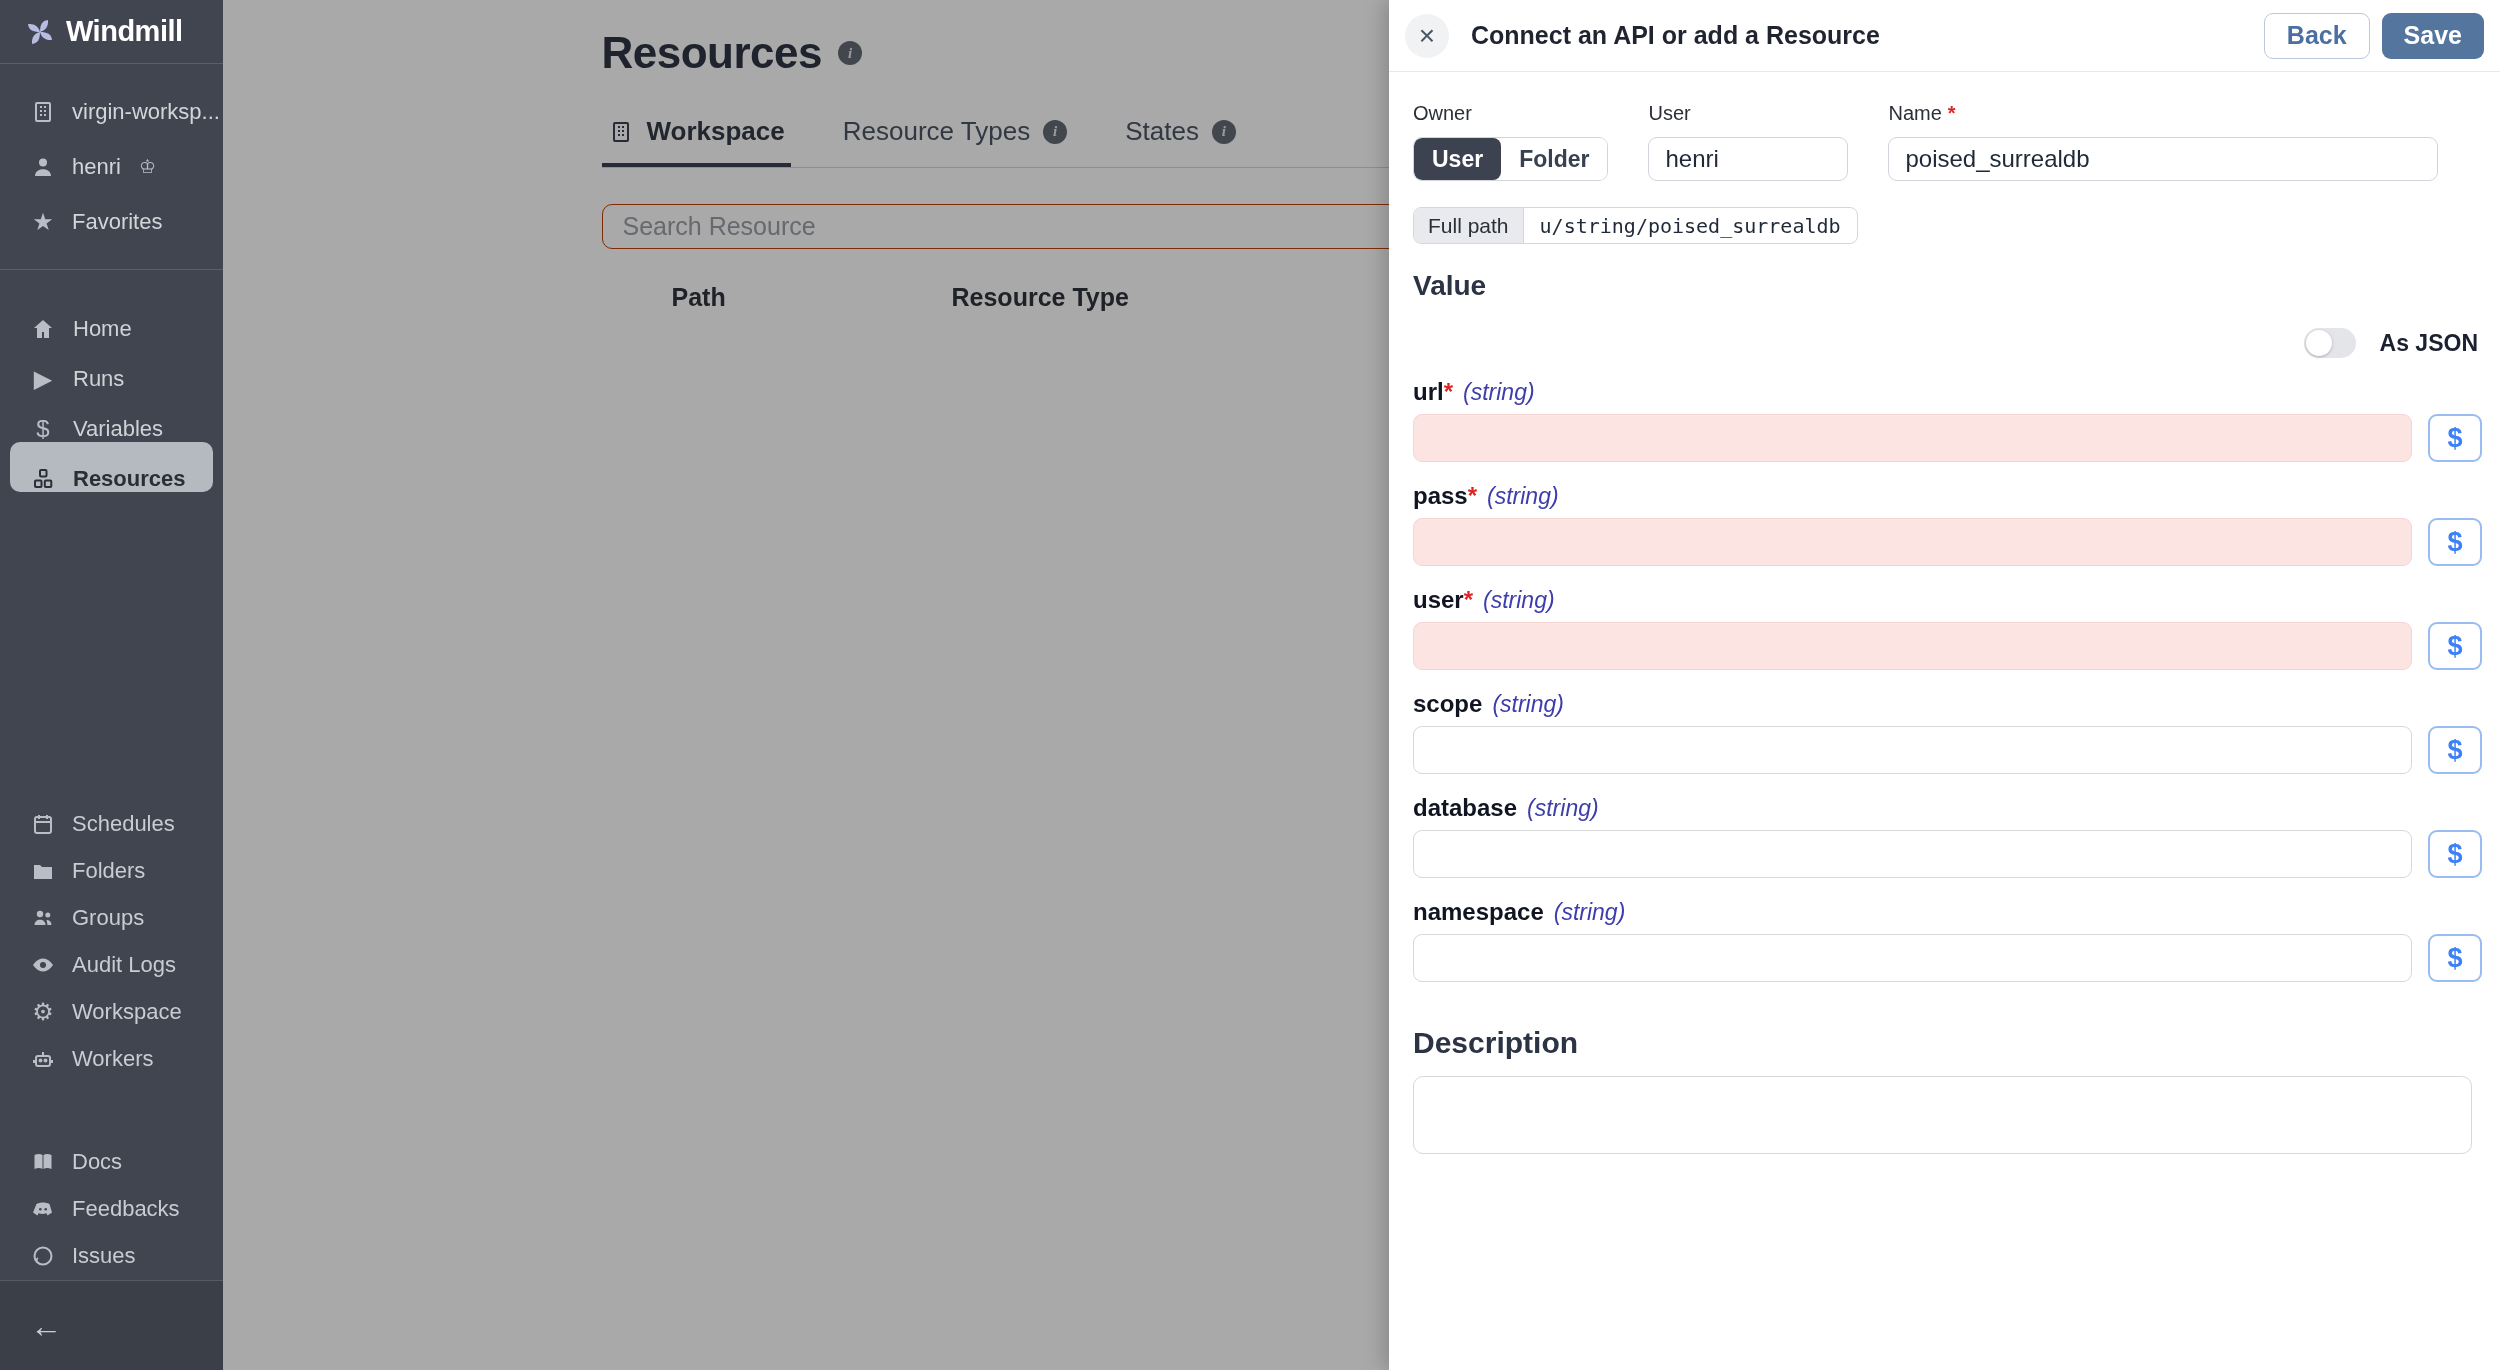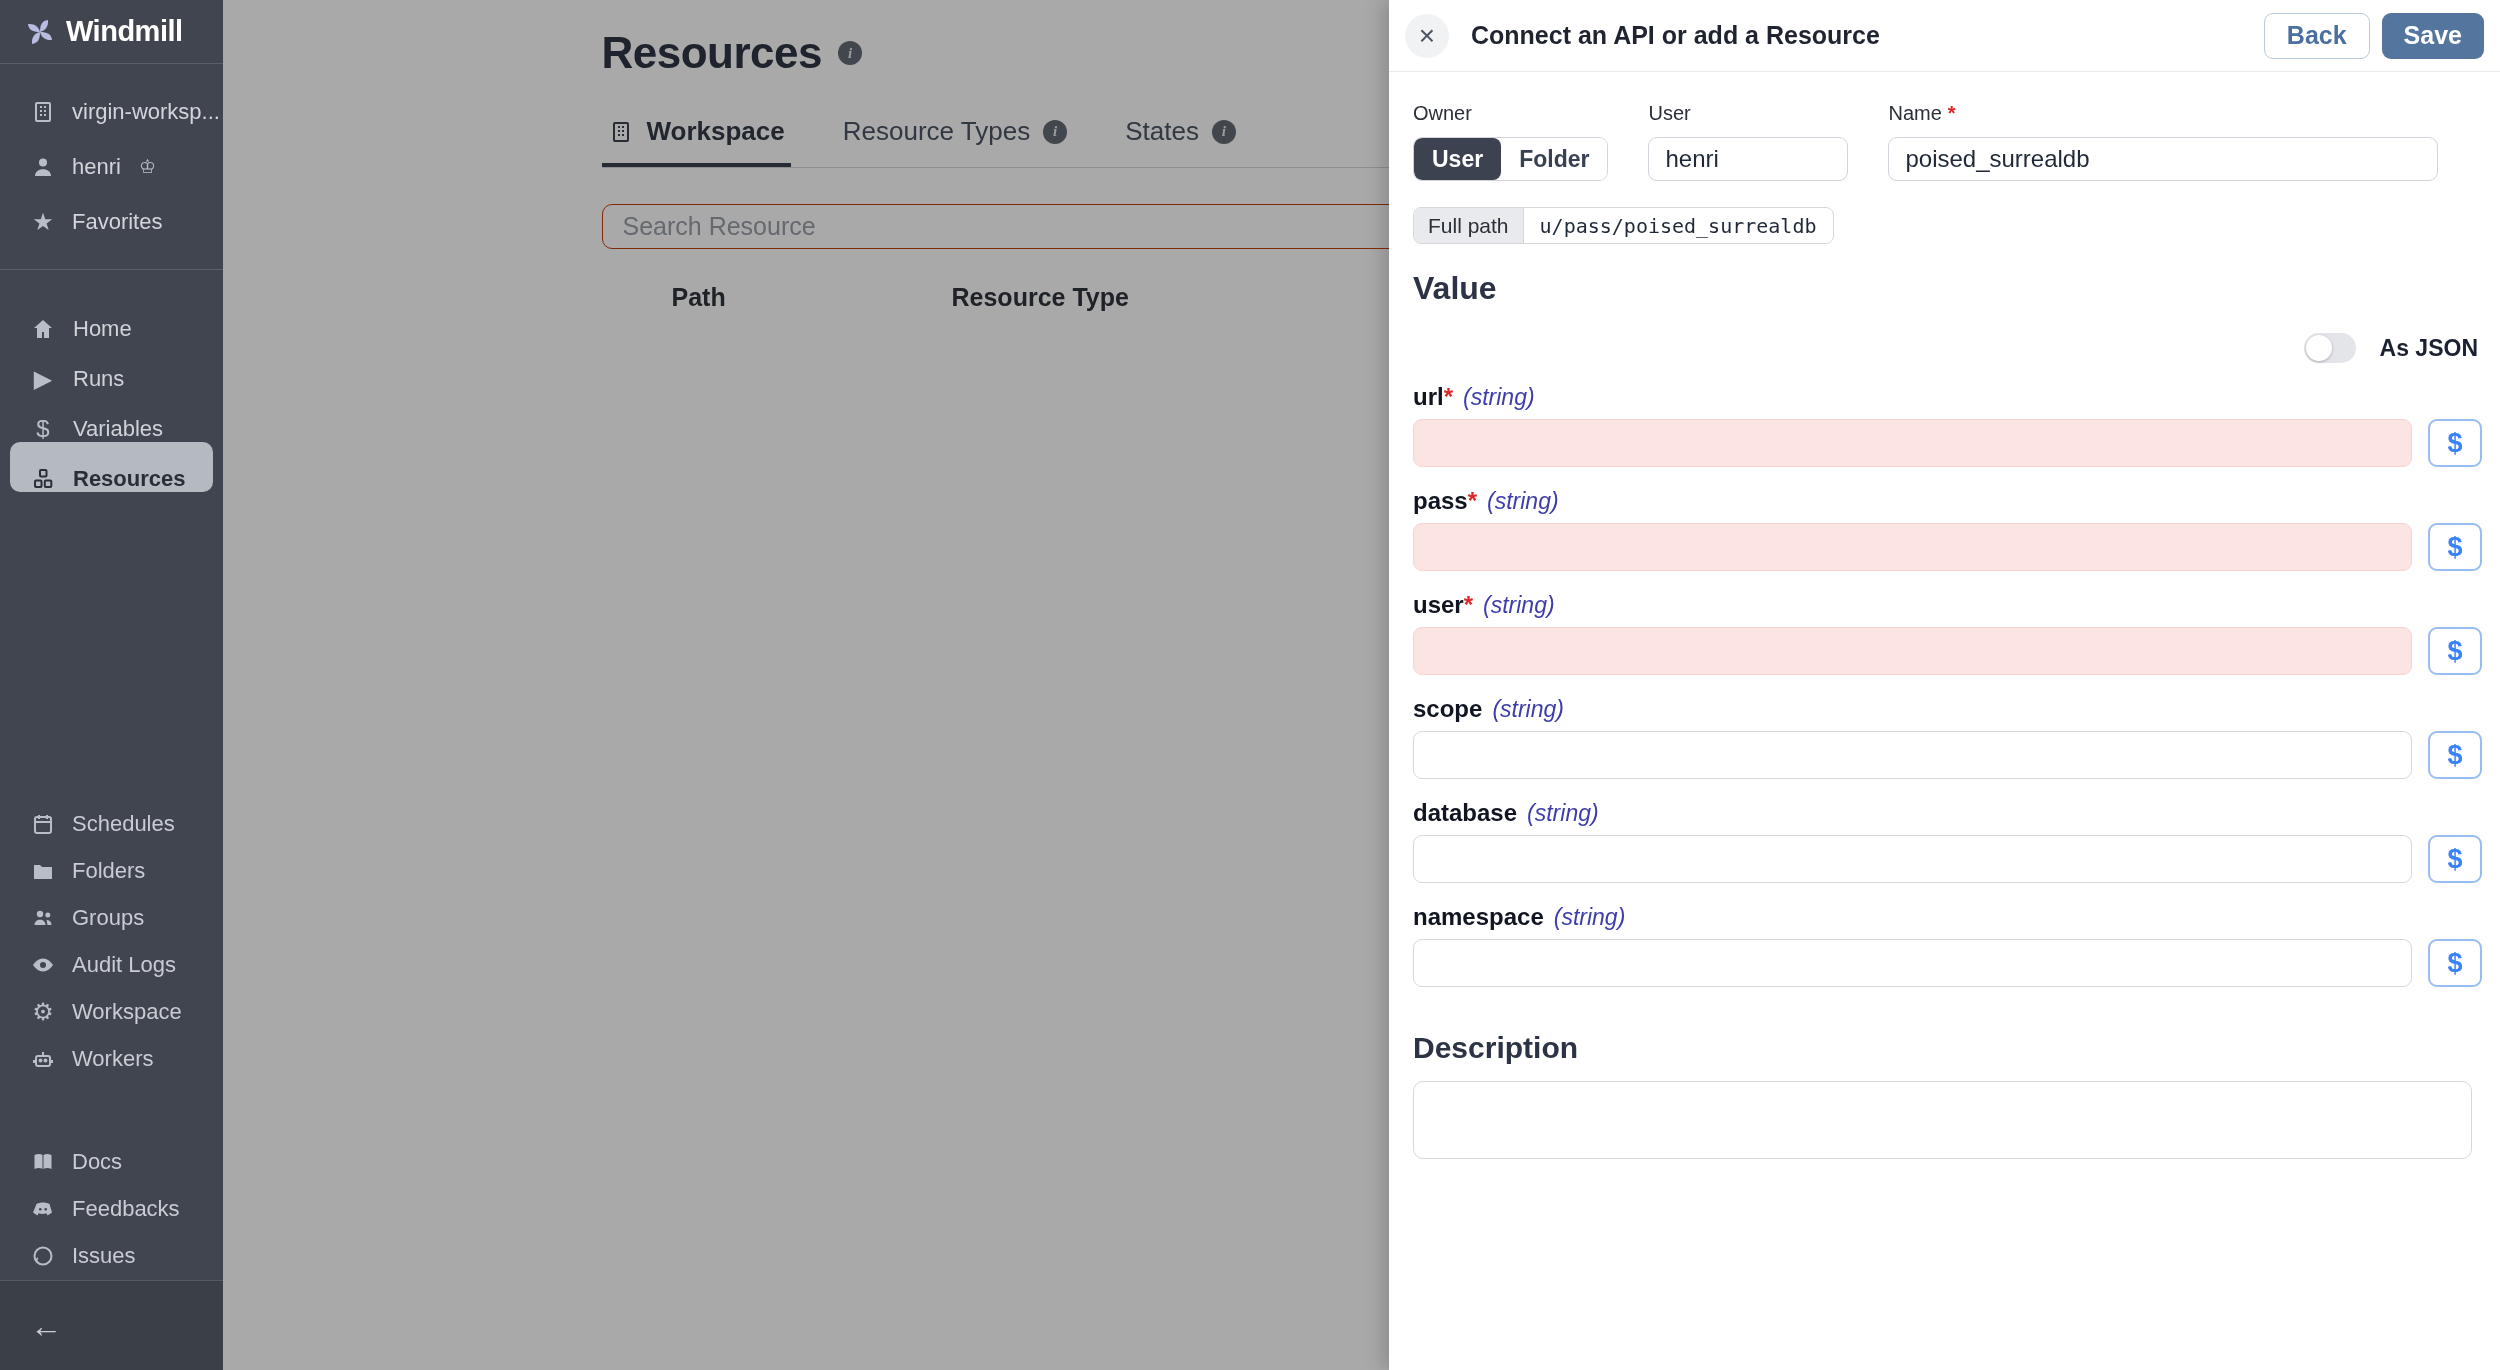--- a/index.html
+++ b/index.html
@@ -94,21 +94,21 @@
   .name-col { flex:1; margin-right:44px; }
   .name-input { width:100%; }
 
   .fullpath-row { margin-top:26px; display:inline-flex; height:37px; border:1px solid #d5d7da;
                   border-radius:8px; overflow:hidden; align-items:stretch; }
   .fp-label { background:#e8eaed; padding:0 14px; display:flex; align-items:center;
               color:#2b2f38; font-size:21px; border-right:1px solid #d5d7da; }
   .fp-value { padding:0 16px; display:flex; align-items:center;
               font-family:"DejaVu Sans Mono", monospace; font-size:20px; color:#1f2937; }
 
-  .value-heading { margin-top:26px; font-size:32px; font-weight:bold; color:#2b3344; }
+  .value-heading { margin-top:26px; font-size:28px; font-weight:bold; color:#2b3344; }
   .asjson-row { display:flex; justify-content:flex-end; align-items:center; gap:24px;
                 margin-top:26px; padding-right:4px; }
   .toggle { width:52px; height:30px; border-radius:15px; background:#e3e5e9; position:relative;
             cursor:pointer; flex:none; }
   .toggle-knob { position:absolute; left:2px; top:2px; width:26px; height:26px; border-radius:50%;
                  background:#fff; box-shadow:0 1px 3px rgba(0,0,0,0.25); }
   .asjson-label { font-size:23px; font-weight:600; color:#1b2130; }
 
   .field-group { margin-top:20px; }
   .field-label-row { margin-bottom:8px; display:flex; align-items:center; }
@@ -353,21 +353,21 @@
       <div class="name-col">
         <div class="mini-label">
           <span>Name</span><span class="req-star">*</span>
         </div>
         <input class="text-input name-input" type="text" value="poised_surrealdb" style="">
       </div>
     </div>
 
     <div class="fullpath-row">
       <span class="fp-label">Full path</span>
-      <span class="fp-value">u/pass/poised_surrealdb</span>
+      <span class="fp-value">u/string/poised_surrealdb</span>
     </div>
 
     <h2 class="value-heading">Value</h2>
 
     <div class="asjson-row">
       <div class="toggle">
         <div class="toggle-knob"></div>
       </div>
       <span class="asjson-label">As JSON</span>
     </div>

